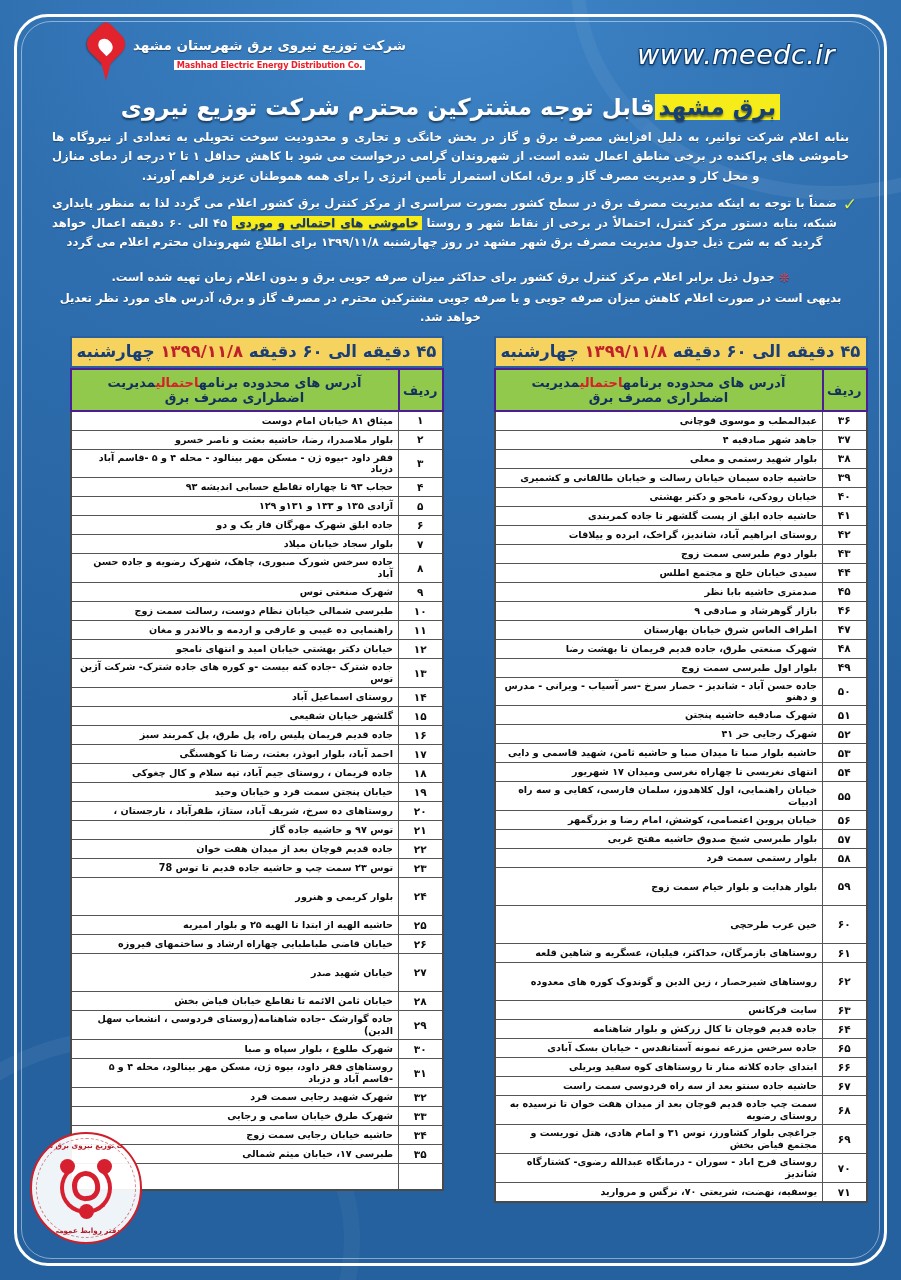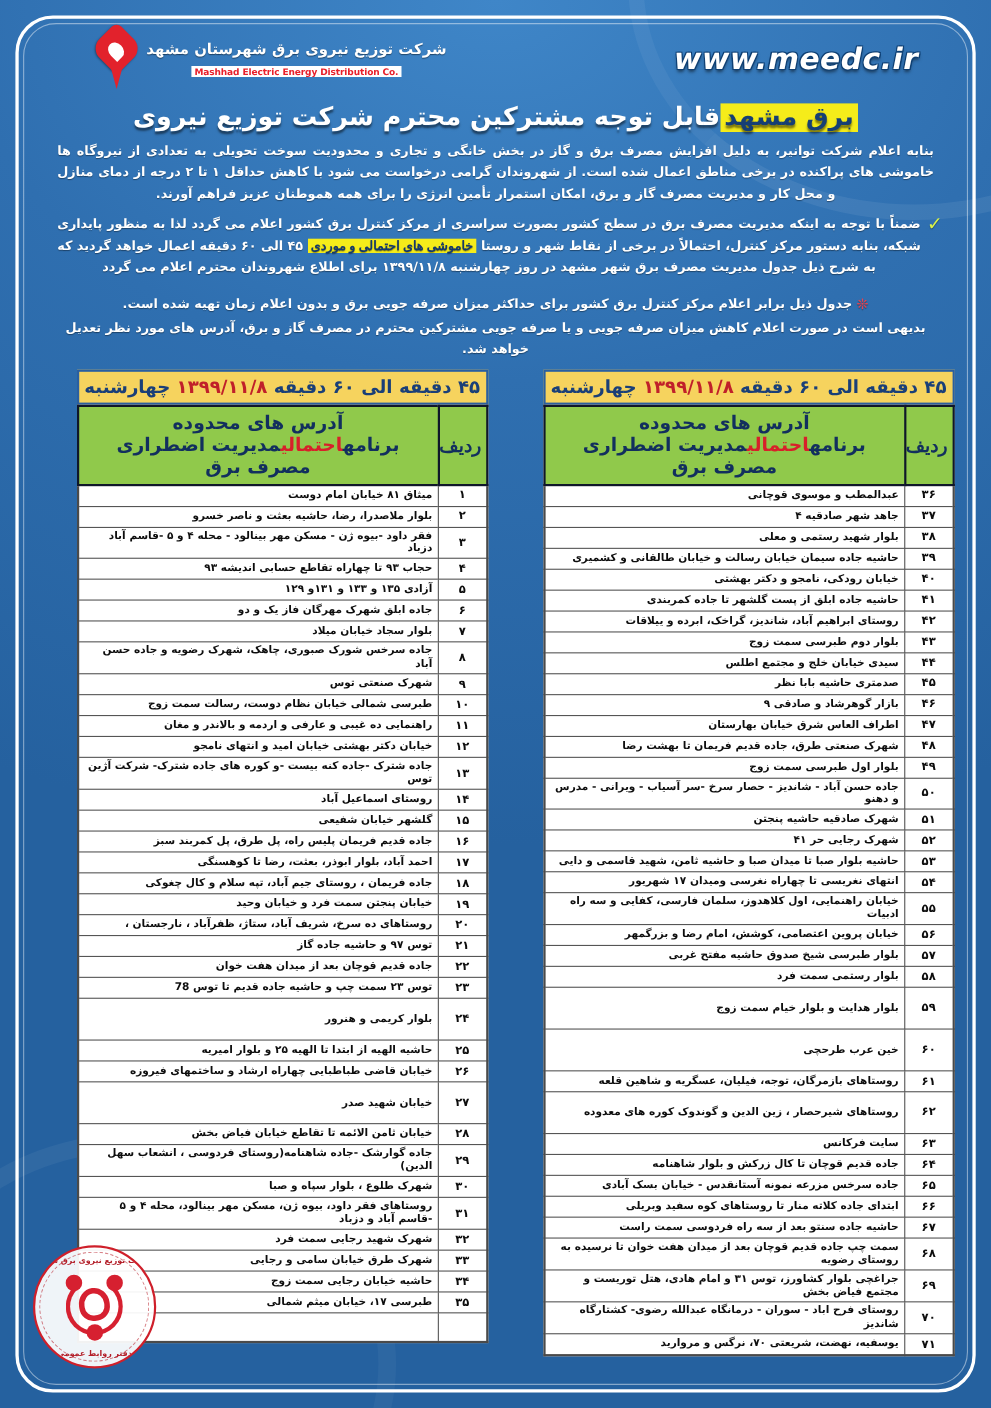--- a/index.html
+++ b/index.html
@@ -128,21 +128,21 @@
     left: 13px; top: 13px;
     width: 13px; height: 16px;
     background: #ffffff;
     border-radius: 50% 50% 50% 0;
     transform: rotate(-45deg);
   }
 
   .website {
     color: #ffffff;
     font-size: 27px;
-    font-weight: bold;
+    font-weight: normal;
     font-style: italic;
     letter-spacing: .5px;
     direction: ltr;
     text-shadow:
       1px 1px 0 #0e3f73, -1px 1px 0 #0e3f73,
       1px -1px 0 #0e3f73, -1px -1px 0 #0e3f73,
       0 2px 3px rgba(0,0,0,.5);
   }
 
   .title-line {
@@ -157,21 +157,20 @@
   }
   .hl-yellow {
     background: #f5ec1a;
     color: #163f74;
     padding: 0 4px;
   }
   .hl-yellow-sm {
     background: #f5ec1a;
     color: #14386b;
     padding: 0 3px;
-    font-family: Liberation Serif, serif;
   }
 
   .para {
     color: #ffffff;
     font-size: 11.6px;
     font-weight: bold;
     line-height: 1.68;
     text-align: justify;
     text-align-last: center;
     direction: rtl;
@@ -227,28 +226,28 @@
   table.sched {
     width: 100%;
     border-collapse: collapse;
     background: #ffffff;
     table-layout: fixed;
     border: 2px solid #4a4a4a;
     border-top: none;
   }
   table.sched thead th {
     background: #90c94b;
-    border: 2px solid #0f172a;
+    border: 2px solid #4c1d95;
     color: #122f5e;
-    font-size: 17px;
+    font-size: 13px;
     font-weight: bold;
     padding: 5px 4px;
     direction: rtl;
   }
-  table.sched thead th.h-idx { width: 44px; font-family: Liberation Serif, serif; }
+  table.sched thead th.h-idx { width: 44px; }
   table.sched thead th .hl-red { color: #d8202a; }
 
   table.sched tbody td {
     border: 1px solid #555555;
     font-size: 9.6px;
     font-weight: bold;
     color: #0d0d0d;
     direction: rtl;
     padding: 2px 5px;
     height: 19px;
@@ -641,21 +640,21 @@
             <tr class="tall">
               <td class="idx">۵۹</td>
               <td class="addr">بلوار هدایت و بلوار خیام سمت زوج</td>
             </tr>
             <tr class="tall">
               <td class="idx">۶۰</td>
               <td class="addr">خین عرب طرحچی</td>
             </tr>
             <tr>
               <td class="idx">۶۱</td>
-              <td class="addr">روستاهای بازمرگان، توجه، فیلیان، عسگریه و شاهین قلعه</td>
+              <td class="addr">روستاهای بازمرگان، حداکثر، فیلیان، عسگریه و شاهین قلعه</td>
             </tr>
             <tr class="tall">
               <td class="idx">۶۲</td>
               <td class="addr">روستاهای شیرحصار ، زین الدین و گوندوک کوره های  معدوده</td>
             </tr>
             <tr>
               <td class="idx">۶۳</td>
               <td class="addr">سایت فرکانس</td>
             </tr>
             <tr>

